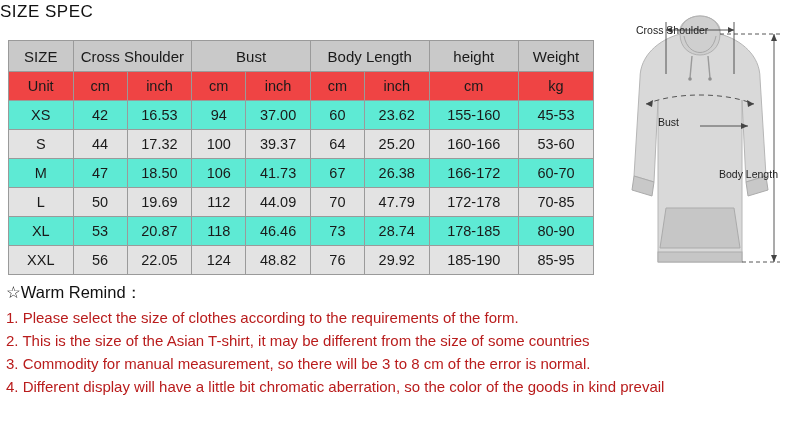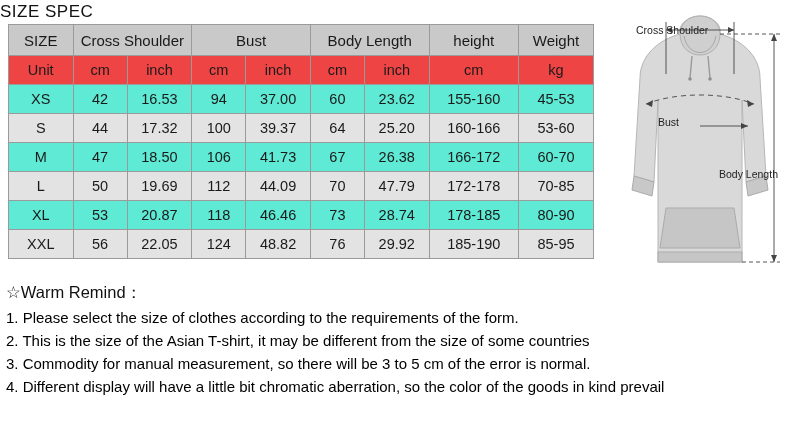--- a/index.html
+++ b/index.html
@@ -29,21 +29,21 @@
     width: 600px;
     font-size: 17px;
     letter-spacing: 0.5px;
     color: #111;
   }
 
   
   .table-wrap {
     position: absolute;
     left: 8px;
-    top: 24px;
+    top: 40px;
     width: 466px;
   }
   table.spec {
     border-collapse: collapse;
     width: 586px;
     table-layout: fixed;
   }
   table.spec td {
     border: 1px solid #9a9a9a;
     font-size: 14.5px;
@@ -82,21 +82,21 @@
     width: 786px;
   }
   .notes .warm {
     font-size: 16.5px;
     color: #111;
     margin: 0 0 4px 0;
     line-height: 20px;
   }
   .notes .line {
     font-size: 15px;
-    color: #000000;
+    color: #b91c1c;
     line-height: 21px;
     margin: 0;
     padding: 1px 0;
     white-space: nowrap;
   }
 
   
   .illus {
     position: absolute;
     left: 596px;
@@ -236,21 +236,21 @@
           <td>85-95</td>
         </tr>
       </tbody>
     </table>
   </div>
 
   <div class="notes">
     <p class="warm">☆Warm Remind：</p>
     <p class="line">1. Please select the size of clothes according to the requirements of the form.</p>
     <p class="line">2. This is the size of the Asian T-shirt, it may be different from the size of some countries</p>
-    <p class="line">3. Commodity for manual measurement, so there will be 3 to 5 cm of the error is normal.</p>
+    <p class="line">3. Commodity for manual measurement, so there will be 3 to 8 cm of the error is normal.</p>
     <p class="line">4. Different display will have a little bit chromatic aberration, so the color of the goods in kind prevail</p>
   </div>
 
   <div class="illus">
     <svg width="204" height="282" viewBox="0 0 204 282">
 
       <g>
 
         <path d="M44 78 C44 56 62 40 84 34 L84 30 C84 24 92 16 104 16 C116 16 124 24 124 30 L124 34
                  C146 40 164 56 164 78 L170 176 L150 182 L146 100 L146 262 L62 262 L62 100 L58 182 L38 176 Z" fill="#d9d9d9" stroke="#b6b6b6" stroke-width="1"></path>

